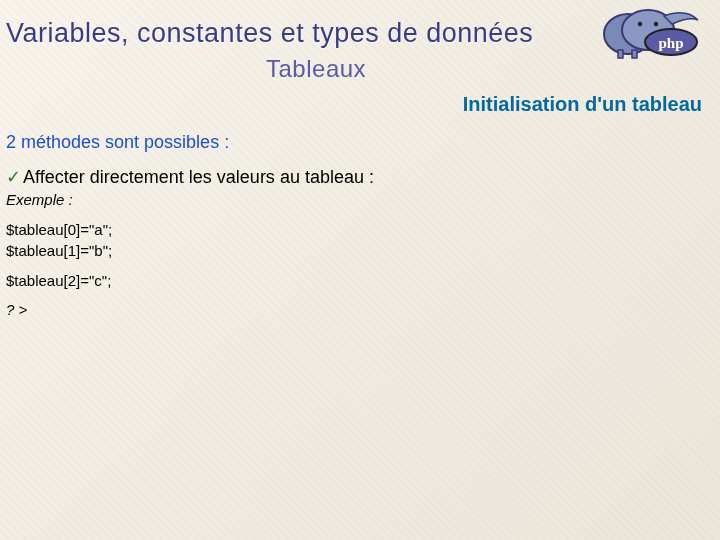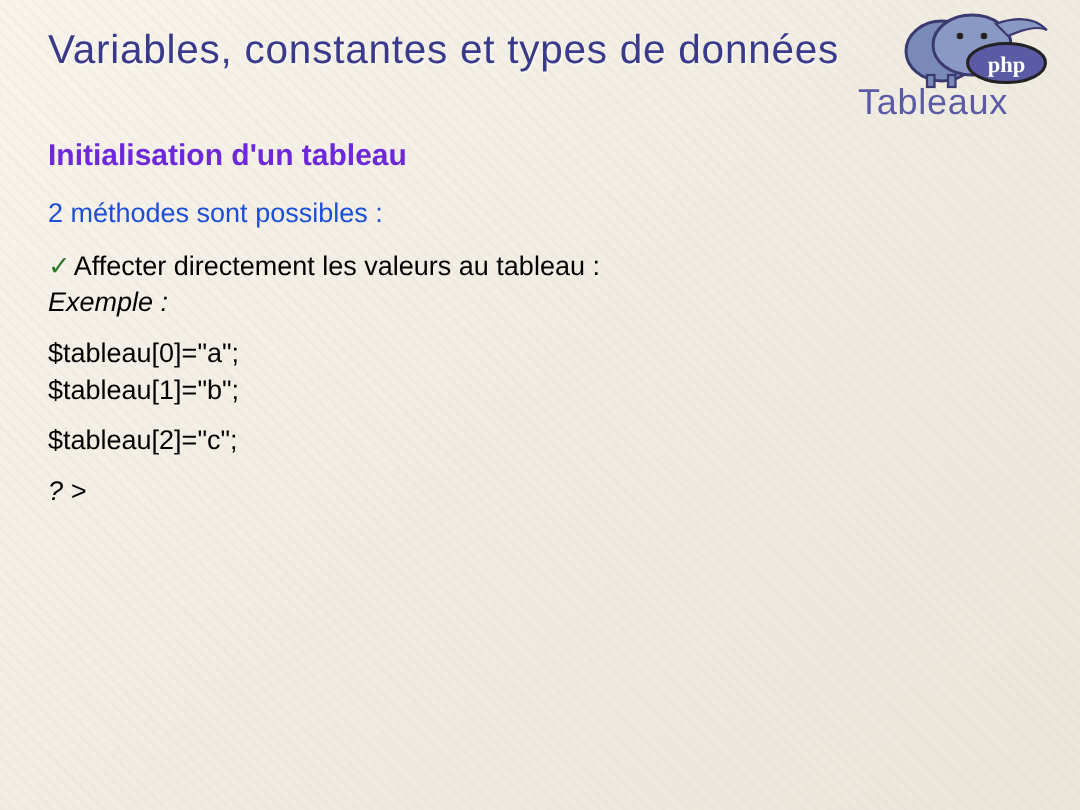--- a/index.html
+++ b/index.html
@@ -8,63 +8,63 @@
     height: 540px;
     font-family: Verdana, Arial, sans-serif;
     background: #f5f1e8;
     background-image:
       repeating-linear-gradient(45deg, rgba(200,190,170,0.08) 0px, rgba(200,190,170,0.08) 2px, transparent 2px, transparent 6px),
       linear-gradient(135deg, #f8f4ec 0%, #f0ece2 50%, #ebe6da 100%);
     position: relative;
     overflow: hidden;
   }
   .page {
-    padding: 18px 18px 10px 32px;
+    padding: 18px 18px 10px 6px;
   }
   .title {
     color: #3a3a8a;
     font-size: 27px;
     font-weight: normal;
     text-shadow: 1px 1px 0 rgba(255,255,255,0.6);
     margin-bottom: 6px;
     letter-spacing: 0.5px;
   }
   .subtitle {
     color: #5a5aa5;
     font-size: 24px;
     font-weight: normal;
-    text-align: right;
+    text-align: left;
     width: 380px;
     margin: 0 0 10px 260px;
     letter-spacing: 0.5px;
   }
   .section-heading {
-    color: #6d28d9;
+    color: #0369a1;
     font-size: 20px;
     font-weight: bold;
-    text-align: left;
+    text-align: right;
     margin: 4px 0 14px 0;
   }
   .body-text {
     color: #1d4ed8;
     font-size: 18px;
     line-height: 1.35;
     margin: 6px 0 12px 0;
   }
   .check-line {
     font-size: 18px;
     margin: 4px 0 2px 0;
   }
   .check {
     color: #2a7a2a;
     margin-right: 2px;
   }
   .italic { font-style: italic; }
   .code {
-    font-size: 18px;
+    font-size: 15px;
     line-height: 1.3;
     margin: 2px 0;
   }
   .block { margin-top: 10px; margin-bottom: 8px; }
   .logo-wrap {
     position: absolute;
     top: 2px;
     right: 14px;
     width: 120px;
     height: 58px;

